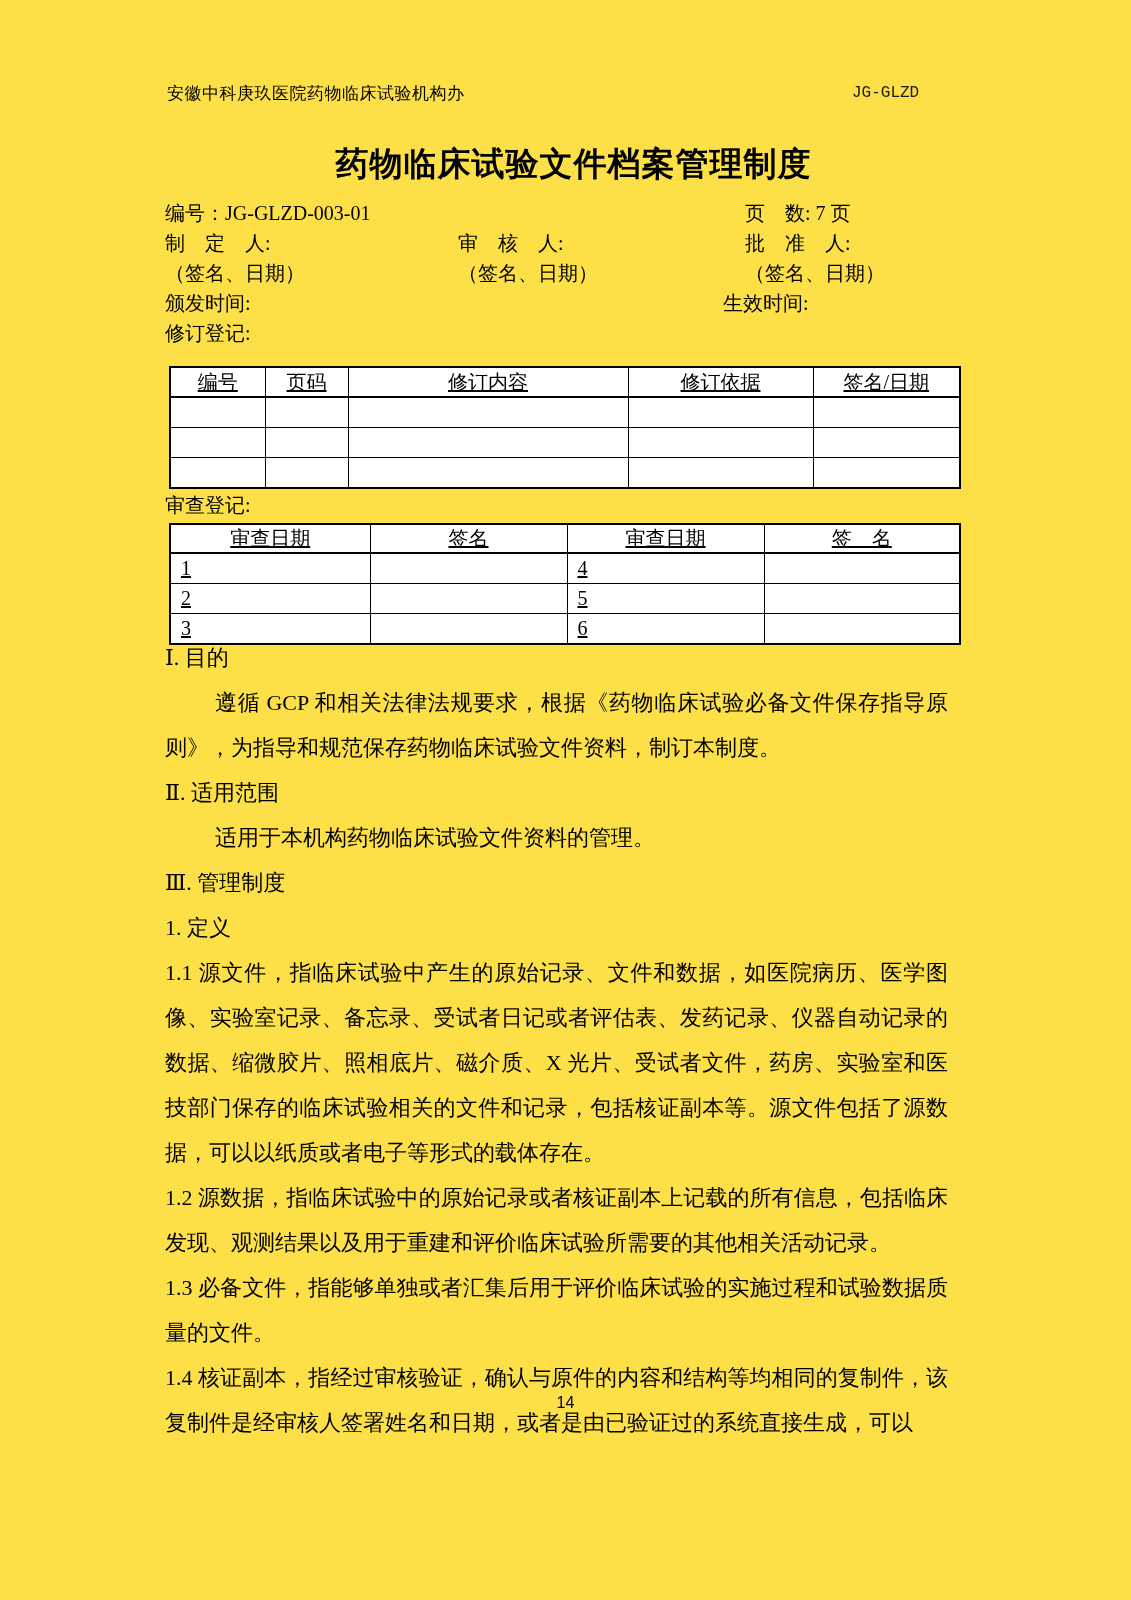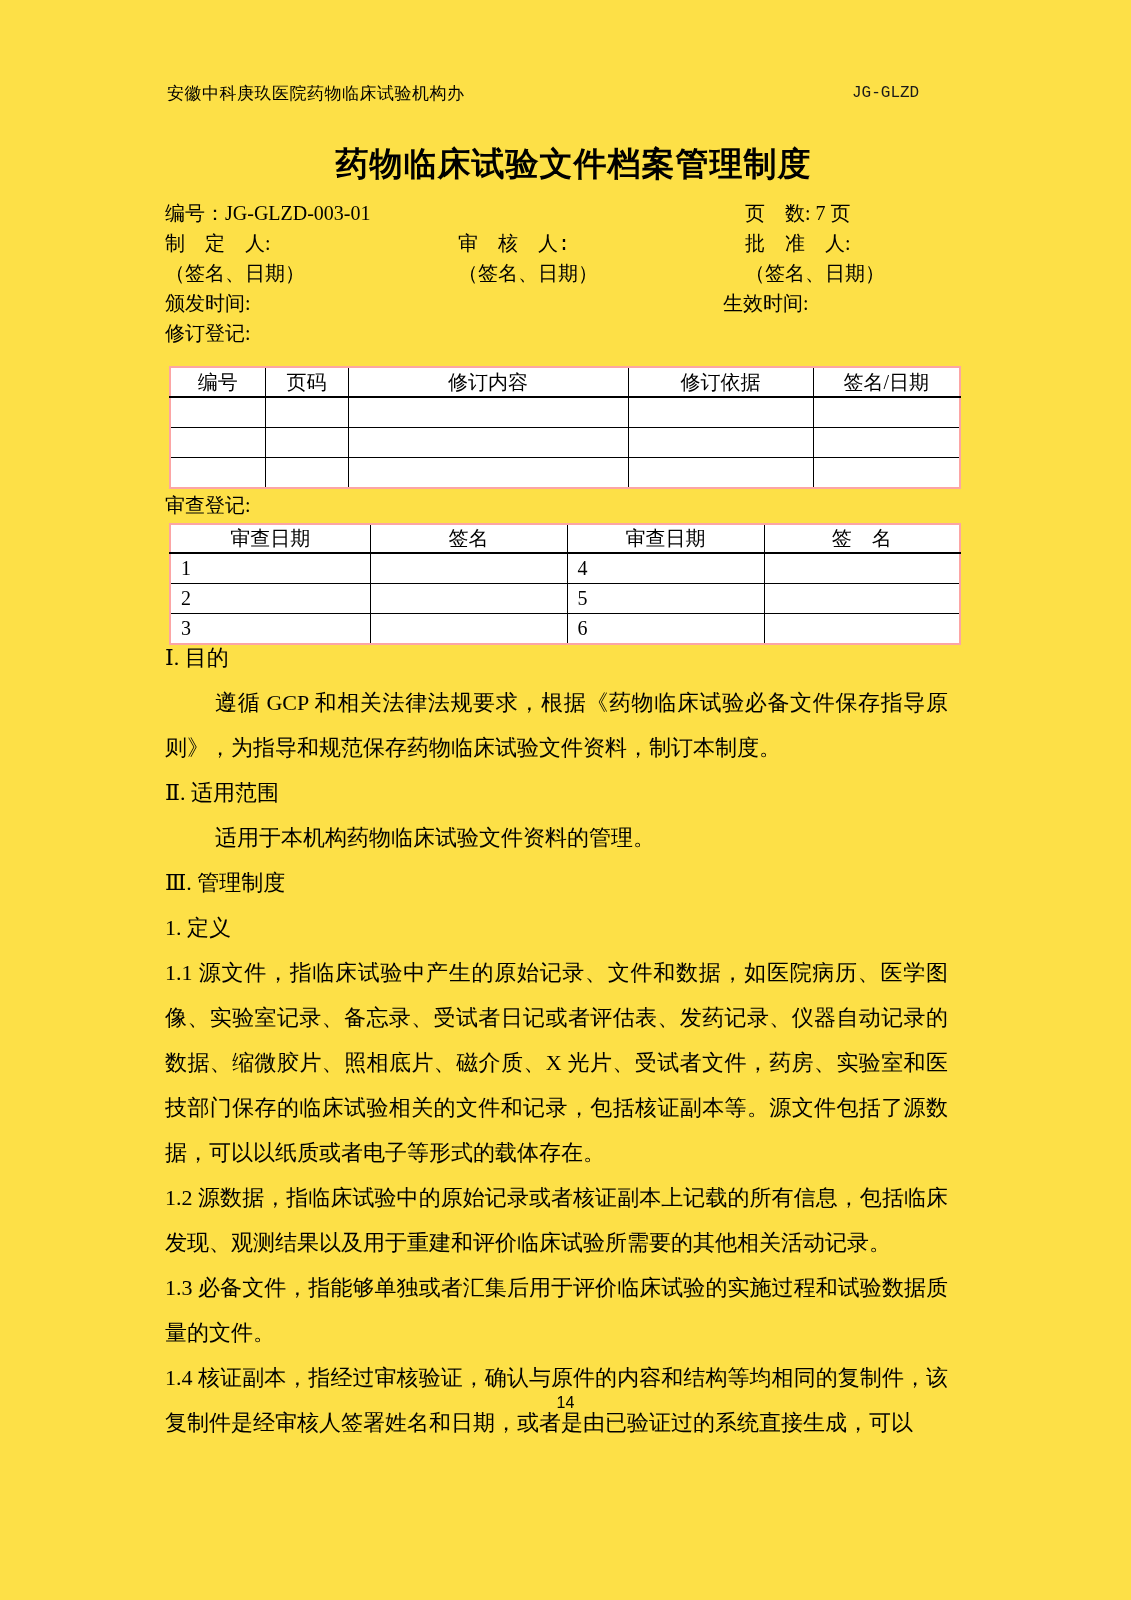--- a/index.html
+++ b/index.html
@@ -12,27 +12,27 @@
 
   .org-name { position:absolute; left:167px; top:82px; font-size:17px; letter-spacing:0.5px; }
   .doc-code { position:absolute; left:826px; top:84px; font-size:16px;
               font-family:Liberation Mono, monospace; color:#1a1a1a;margin-left:26px; }
 
   .doc-title { position:absolute; top:134px; left:0; width:1131px; margin:8px;
                text-align:center; font-size:33px; font-weight:bold; letter-spacing:1px; }
 
   .meta { position:absolute; top:198px; left:165px; width:790px; font-size:20px; }
   .meta-row { display:flex; height:30px; align-items:center; }
-  .mc1 { width:293px; } .mc2 { width:287px;font-family:Liberation Mono, monospace; } .mc3 { flex:1; }
+  .mc1 { width:293px; } .mc2 { width:287px; } .mc3 { flex:1; }
   .shift { margin-left:-22px; }
 
   .tbl { border-collapse:collapse; table-layout:fixed; background:#fff; }
   .tbl th, .tbl td { border:1px solid #000; font-size:20px; font-weight:normal; padding:0; overflow:hidden; }
   .tbl thead th { border-bottom:2px solid #000; text-align:center; }
-  .tbl { border:2px solid #fca5a5; }
+  .tbl { border:2px solid #000000;text-decoration:underline; }
 
   .t1 { position:absolute; top:366px; left:169px; width:790px; }
   .t1 th { height:28px; } .t1 td { height:29px; }
 
   .review-label { position:absolute; top:492px; left:165px; font-size:20px; }
 
   .t2 { position:absolute; top:523px; left:169px; width:790px; }
   .t2 th { height:27px; } .t2 td { height:29px; text-align:left; padding-left:10px; }
 
   .body-text { position:absolute; top:635px; left:165px; width:783px; font-size:22px; }

